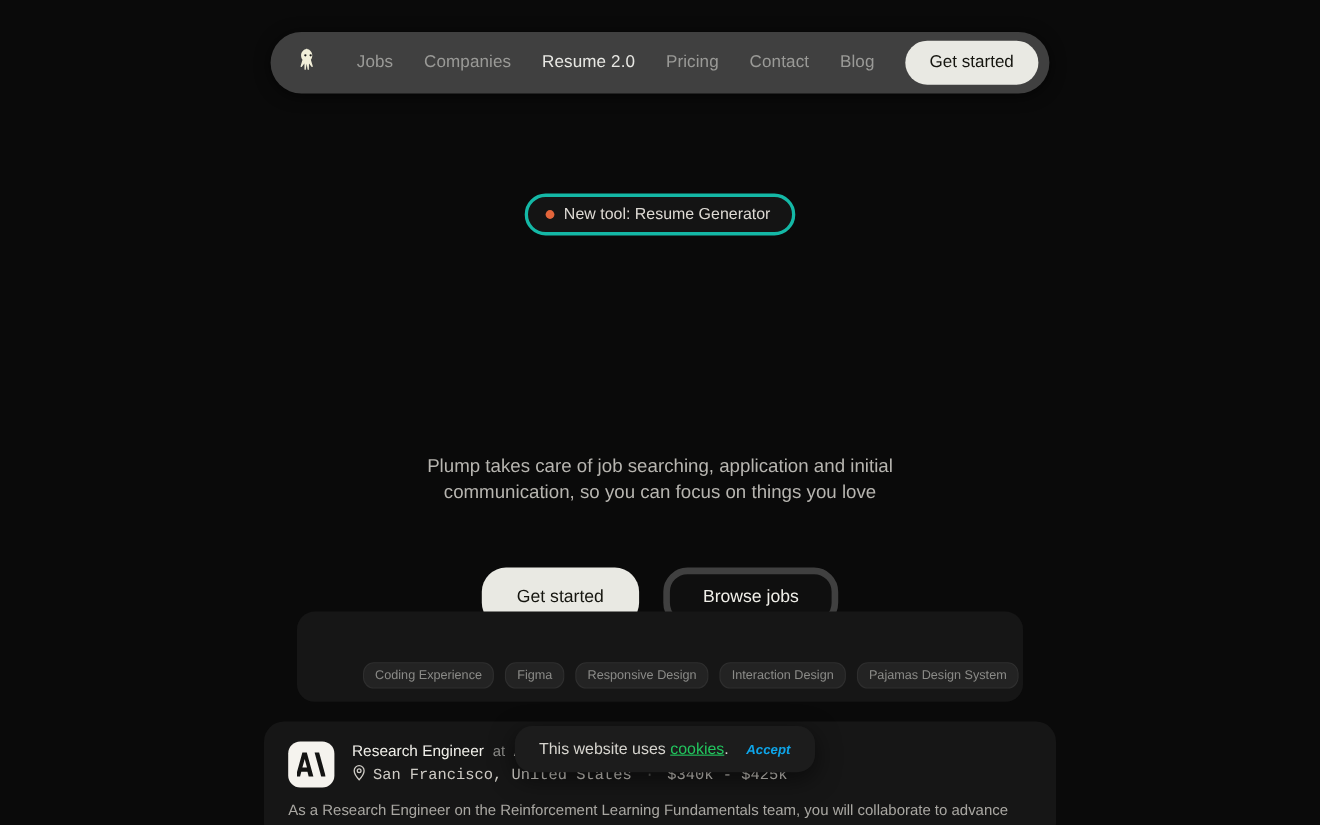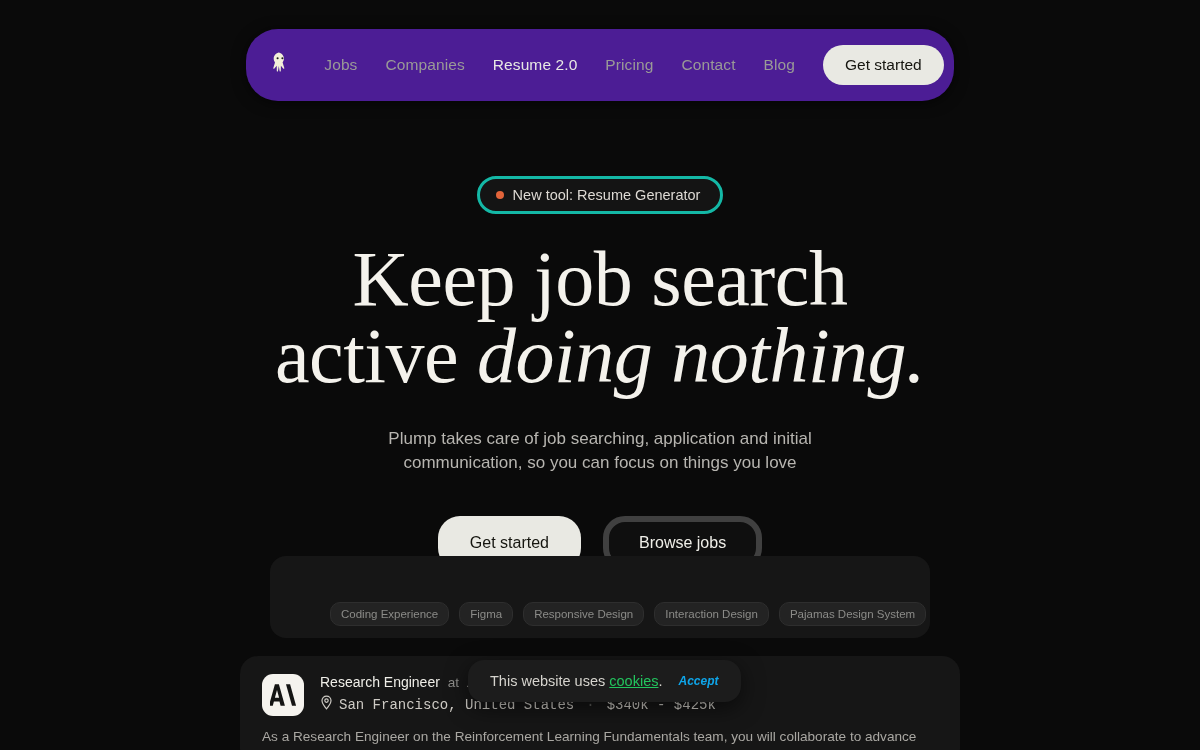--- a/index.html
+++ b/index.html
@@ -11,23 +11,23 @@
   }
   .page { position:relative; width:1200px; height:750px; background:#0a0a0a; }
 
   
   .nav-wrap {
     position:absolute; left:0; right:0; top:29px;
     display:flex; justify-content:center;
   }
   .nav {
     display:flex; align-items:center;
-    background:#4c1d95;
+    background:#404040;
     border-radius:32px;
-    height:72px;
+    height:56px;
     padding:0 10px 0 14px;
     box-shadow:0 2px 14px rgba(0,0,0,.6);
   }
   .logo-btn {
     width:40px; height:40px; border-radius:50%;
     display:flex; align-items:center; justify-content:center;
     flex:0 0 auto;
   }
   .nav-links { display:flex; align-items:center; gap:0px; margin-left:10px; }
   .nav-link {
@@ -61,21 +61,21 @@
   .hero-title {
     position:absolute; top:240px; left:0; right:0;
     text-align:center;
     font-family:"Liberation Serif", "DejaVu Serif", serif;
     color:#f4f2ec;
     font-size:78px; line-height:77px;
     font-weight:400; letter-spacing:-0.5px;
   }
   .hero-title .ital { font-style:italic; }
   .hero-sub {
-    position:absolute; top:427px; left:0; right:0;
+    position:absolute; top:412px; left:0; right:0;
     text-align:center;
     color:#b7b5b0; font-size:17px; line-height:24px;
   }
   .cta-row {
     position:absolute; top:516px; left:0; right:0;
     display:flex; justify-content:center; gap:22px;
   }
   .btn-primary {
     background:#e9e9e3; color:#15150f;
     border:none; border-radius:22px;
@@ -177,24 +177,20 @@
     </nav>
   </div>
 
   <div class="badge-wrap">
     <div class="badge">
       <span class="badge-dot"></span>
       <span>New tool: Resume Generator</span>
     </div>
   </div>
 
-  <h1 class="hero-title">
-    <span>Keep job search</span><br>
-    <span>active </span><span class="ital">doing nothing.</span>
-  </h1>
 
   <p class="hero-sub">
     <span>Plump takes care of job searching, application and initial</span><br>
     <span>communication, so you can focus on things you love</span>
   </p>
 
   <div class="cta-row">
     <button class="btn-primary">Get started</button>
     <button class="btn-ghost">Browse jobs</button>
   </div>

